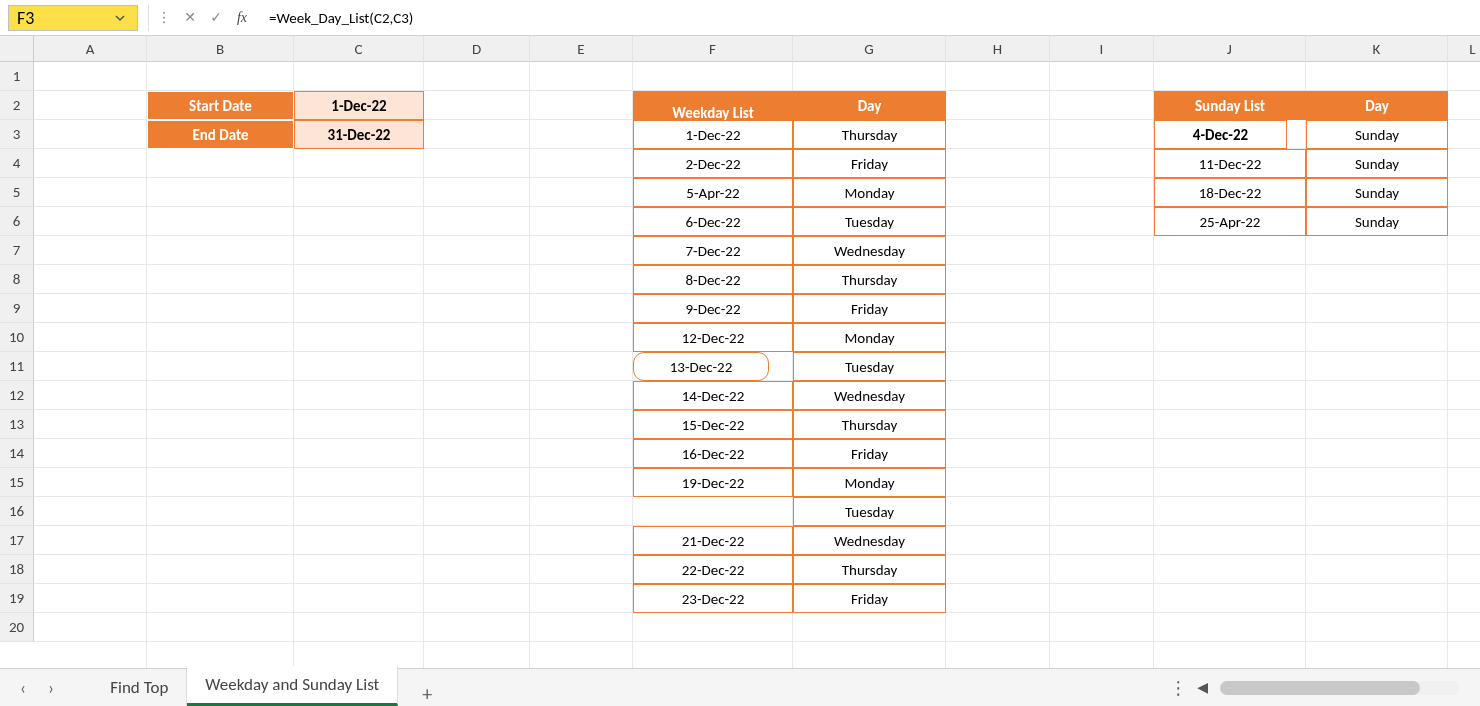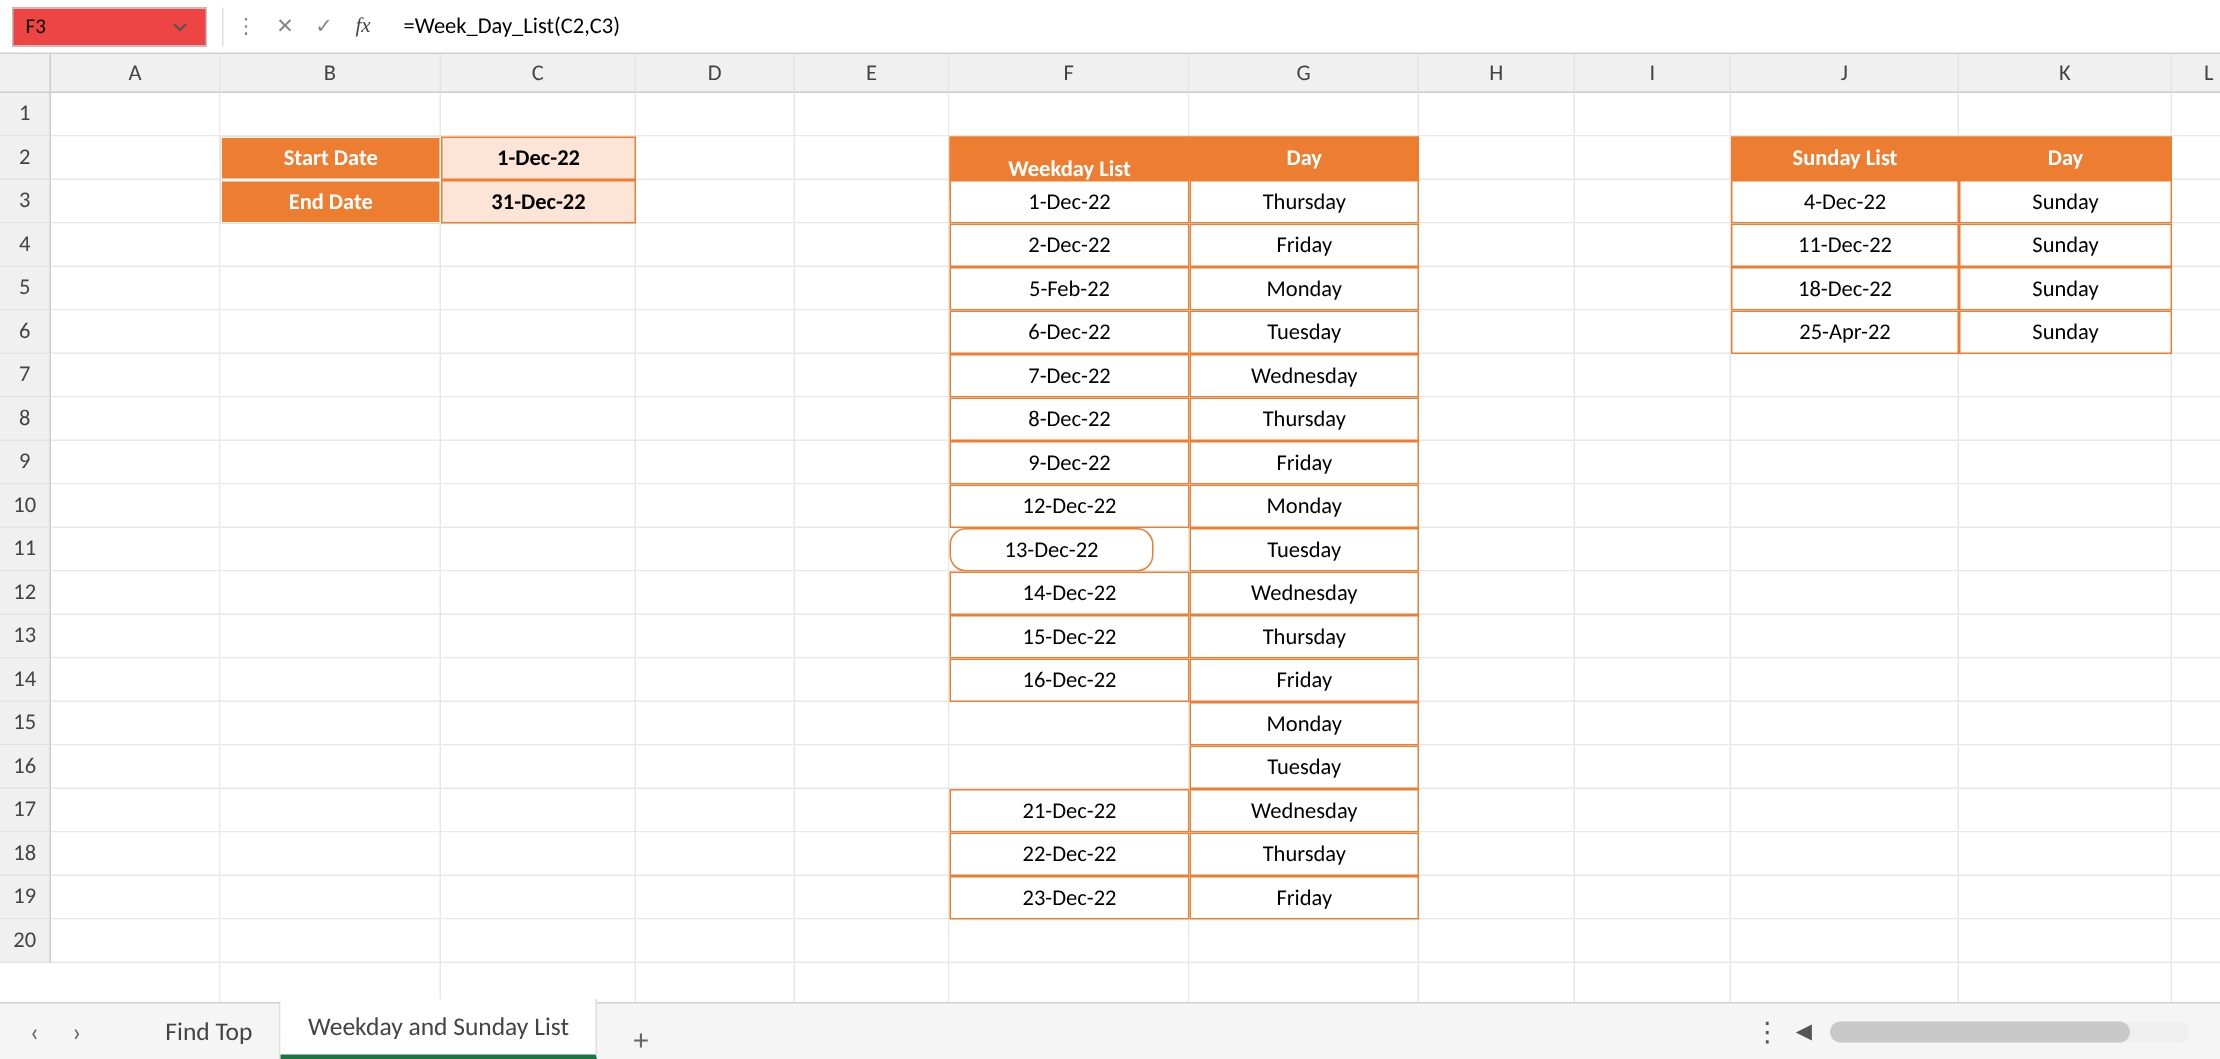--- a/index.html
+++ b/index.html
@@ -24,22 +24,22 @@
       padding: 0 8px;
       gap: 6px;
     }
     .name-box {
       width: 130px;
       height: 26px;
       border: 1px solid #c0c0c0;
       display: flex;
       align-items: center;
       padding: 0 8px;
-      font-size: 14px;
-      background: #ef4444;
+      font-size: 18px;
+      background: #fde047;
       position: relative;
     }
     .name-box-dropdown {
       width: 18px;
       height: 18px;
       display: flex;
       align-items: center;
       justify-content: center;
       margin-left: auto;
       color: #555;
@@ -557,51 +557,52 @@
       <div class="cell header-cell-date-input" style="left: 113px; top: 29px; width: 147px; height: 29px;">Start Date</div>
       <div class="cell date-input-value" style="left: 260px; top: 29px; width: 130px; height: 29px;">1-Dec-22</div>
       <div class="cell header-cell-date-input" style="left: 113px; top: 58px; width: 147px; height: 29px;">End Date</div>
       <div class="cell date-input-value" style="left: 260px; top: 58px; width: 130px; height: 29px;">31-Dec-22</div>
       <div class="cell header-cell" style="left: 599px; top: 29px; width: 160px; height: 43px;">Weekday List</div>
       <div class="cell header-cell" style="left: 759px; top: 29px; width: 153px; height: 29px;">Day</div>
       <div class="cell data-cell" style="left: 599px; top: 58px; width: 160px; height: 29px;">1-Dec-22</div>
       <div class="cell data-cell" style="left: 759px; top: 58px; width: 153px; height: 29px;">Thursday</div>
       <div class="cell data-cell" style="left: 599px; top: 87px; width: 160px; height: 29px;">2-Dec-22</div>
       <div class="cell data-cell" style="left: 759px; top: 87px; width: 153px; height: 29px;">Friday</div>
-      <div class="cell data-cell" style="left: 599px; top: 116px; width: 160px; height: 29px;">5-Feb-22</div>
+      <div class="cell data-cell" style="left: 599px; top: 116px; width: 160px; height: 29px;">5-Apr-22</div>
       <div class="cell data-cell" style="left: 759px; top: 116px; width: 153px; height: 29px;">Monday</div>
       <div class="cell data-cell" style="left: 599px; top: 145px; width: 160px; height: 29px;">6-Dec-22</div>
       <div class="cell data-cell" style="left: 759px; top: 145px; width: 153px; height: 29px;">Tuesday</div>
       <div class="cell data-cell" style="left: 599px; top: 174px; width: 160px; height: 29px;">7-Dec-22</div>
       <div class="cell data-cell" style="left: 759px; top: 174px; width: 153px; height: 29px;">Wednesday</div>
       <div class="cell data-cell" style="left: 599px; top: 203px; width: 160px; height: 29px;">8-Dec-22</div>
       <div class="cell data-cell" style="left: 759px; top: 203px; width: 153px; height: 29px;">Thursday</div>
       <div class="cell data-cell" style="left: 599px; top: 232px; width: 160px; height: 29px;">9-Dec-22</div>
       <div class="cell data-cell" style="left: 759px; top: 232px; width: 153px; height: 29px;">Friday</div>
       <div class="cell data-cell" style="left: 599px; top: 261px; width: 160px; height: 29px;">12-Dec-22</div>
       <div class="cell data-cell" style="left: 759px; top: 261px; width: 153px; height: 29px;">Monday</div>
       <div class="cell data-cell" style="left: 599px; top: 290px; width: 136px; height: 29px; border-radius: 11px;">13-Dec-22</div>
       <div class="cell data-cell" style="left: 759px; top: 290px; width: 153px; height: 29px;">Tuesday</div>
       <div class="cell data-cell" style="left: 599px; top: 319px; width: 160px; height: 29px;">14-Dec-22</div>
       <div class="cell data-cell" style="left: 759px; top: 319px; width: 153px; height: 29px;">Wednesday</div>
       <div class="cell data-cell" style="left: 599px; top: 348px; width: 160px; height: 29px;">15-Dec-22</div>
       <div class="cell data-cell" style="left: 759px; top: 348px; width: 153px; height: 29px;">Thursday</div>
       <div class="cell data-cell" style="left: 599px; top: 377px; width: 160px; height: 29px;">16-Dec-22</div>
       <div class="cell data-cell" style="left: 759px; top: 377px; width: 153px; height: 29px;">Friday</div>
+      <div class="cell data-cell" style="left: 599px; top: 406px; width: 160px; height: 29px;">19-Dec-22</div>
       <div class="cell data-cell" style="left: 759px; top: 406px; width: 153px; height: 29px;">Monday</div>
       <div class="cell data-cell" style="left: 759px; top: 435px; width: 153px; height: 29px;">Tuesday</div>
       <div class="cell data-cell" style="left: 599px; top: 464px; width: 160px; height: 29px;">21-Dec-22</div>
       <div class="cell data-cell" style="left: 759px; top: 464px; width: 153px; height: 29px;">Wednesday</div>
       <div class="cell data-cell" style="left: 599px; top: 493px; width: 160px; height: 29px;">22-Dec-22</div>
       <div class="cell data-cell" style="left: 759px; top: 493px; width: 153px; height: 29px;">Thursday</div>
       <div class="cell data-cell" style="left: 599px; top: 522px; width: 160px; height: 29px;">23-Dec-22</div>
       <div class="cell data-cell" style="left: 759px; top: 522px; width: 153px; height: 29px;">Friday</div>
       <div class="cell header-cell" style="left: 1120px; top: 29px; width: 152px; height: 29px;">Sunday List</div>
       <div class="cell header-cell" style="left: 1272px; top: 29px; width: 142px; height: 29px;">Day</div>
-      <div class="cell data-cell" style="left: 1120px; top: 58px; width: 152px; height: 29px;">4-Dec-22</div>
+      <div class="cell data-cell" style="left: 1120px; top: 58px; width: 133px; height: 29px; font-weight: bold;">4-Dec-22</div>
       <div class="cell data-cell" style="left: 1272px; top: 58px; width: 142px; height: 29px;">Sunday</div>
       <div class="cell data-cell" style="left: 1120px; top: 87px; width: 152px; height: 29px;">11-Dec-22</div>
       <div class="cell data-cell" style="left: 1272px; top: 87px; width: 142px; height: 29px;">Sunday</div>
       <div class="cell data-cell" style="left: 1120px; top: 116px; width: 152px; height: 29px;">18-Dec-22</div>
       <div class="cell data-cell" style="left: 1272px; top: 116px; width: 142px; height: 29px;">Sunday</div>
       <div class="cell data-cell" style="left: 1120px; top: 145px; width: 152px; height: 29px;">25-Apr-22</div>
       <div class="cell data-cell" style="left: 1272px; top: 145px; width: 142px; height: 29px;">Sunday</div>
     </div>
 </div>
 

